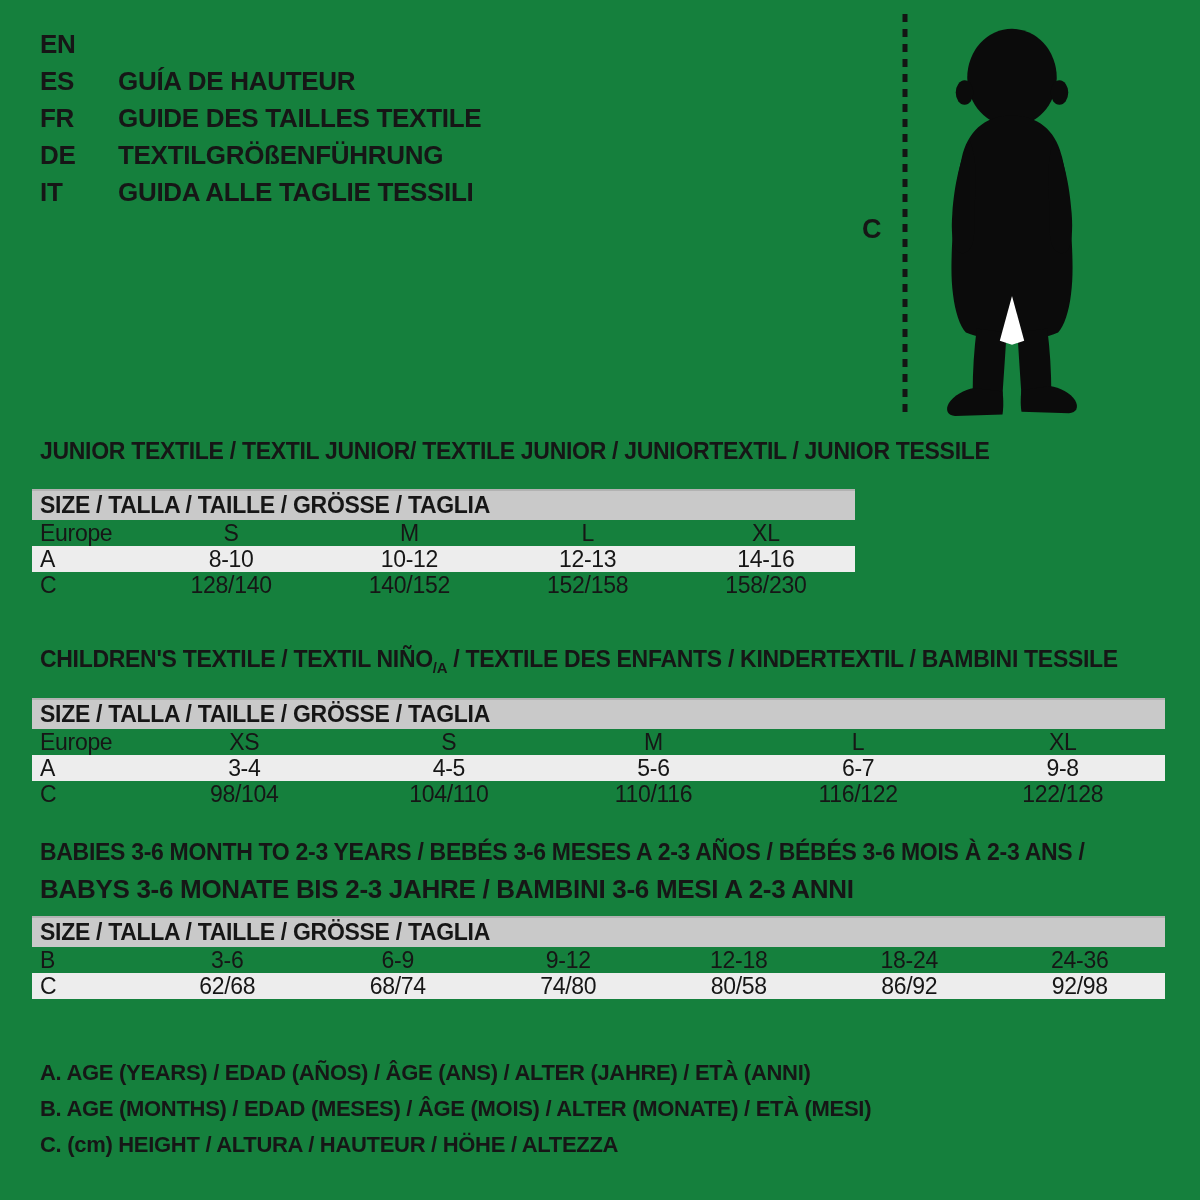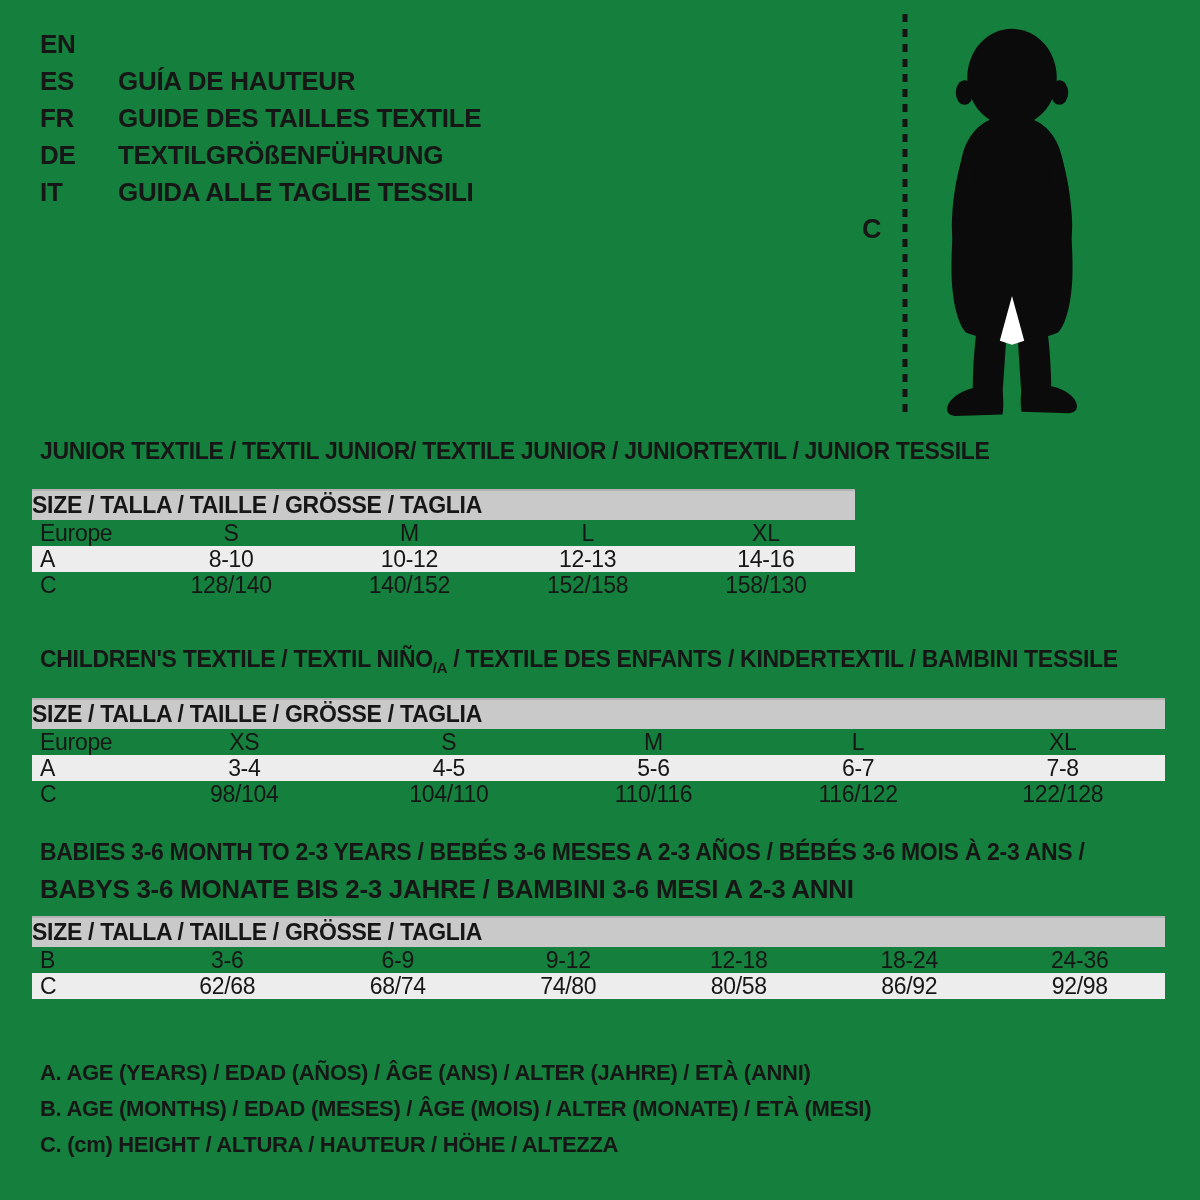--- a/index.html
+++ b/index.html
@@ -34,21 +34,21 @@
   }
   .section-heading .sub { font-size:15px; vertical-align:sub; }
   .heading-line2 { margin-left:40px; font-size:26px; font-weight:700; line-height:37px; }
   .babies-heading { line-height:37px; }
 
   
   .size-table { margin-left:32px; }
   .band {
     background:#c9c9c9; border-top:2px solid #b2b2b2;
     height:31px; line-height:29px;
-    font-size:23px; font-weight:700; padding-left:0;
+    font-size:23px; font-weight:700; padding-left:8px;
   }
   .trow { display:grid; height:26px; align-items:center; font-size:23px; font-weight:400; }
   .trow.shaded { background:#ededed; }
   .trow .label { padding-left:8px; text-align:left; }
   .trow .cell  { text-align:center; }
 
   .junior-table   { width:823px;  margin-top:24px; }
   .junior-table .trow   { grid-template-columns:110px repeat(4,1fr); }
   .children-table { width:1133px; margin-top:22px; }
   .children-table .trow { grid-template-columns:110px repeat(5,1fr); }
@@ -151,21 +151,21 @@
         <span class="cell">8-10</span>
         <span class="cell">10-12</span>
         <span class="cell">12-13</span>
         <span class="cell">14-16</span>
       </div>
       <div class="trow">
         <span class="label">C</span>
         <span class="cell">128/140</span>
         <span class="cell">140/152</span>
         <span class="cell">152/158</span>
-        <span class="cell">158/130</span>
+        <span class="cell">158/230</span>
       </div>
     </div>
   </section>
 
   <section class="section-children">
     <h2 class="section-heading"><span>CHILDREN'S TEXTILE / TEXTIL NIÑO</span><span class="sub">/A</span><span> / TEXTILE DES ENFANTS / KINDERTEXTIL / BAMBINI TESSILE</span></h2>
     <div class="size-table children-table">
       <div class="band">SIZE / TALLA / TAILLE / GRÖSSE / TAGLIA</div>
       <div class="trow">
         <span class="label">Europe</span>
@@ -174,21 +174,21 @@
         <span class="cell">M</span>
         <span class="cell">L</span>
         <span class="cell">XL</span>
       </div>
       <div class="trow shaded">
         <span class="label">A</span>
         <span class="cell">3-4</span>
         <span class="cell">4-5</span>
         <span class="cell">5-6</span>
         <span class="cell">6-7</span>
-        <span class="cell">7-8</span>
+        <span class="cell">9-8</span>
       </div>
       <div class="trow">
         <span class="label">C</span>
         <span class="cell">98/104</span>
         <span class="cell">104/110</span>
         <span class="cell">110/116</span>
         <span class="cell">116/122</span>
         <span class="cell">122/128</span>
       </div>
     </div>

